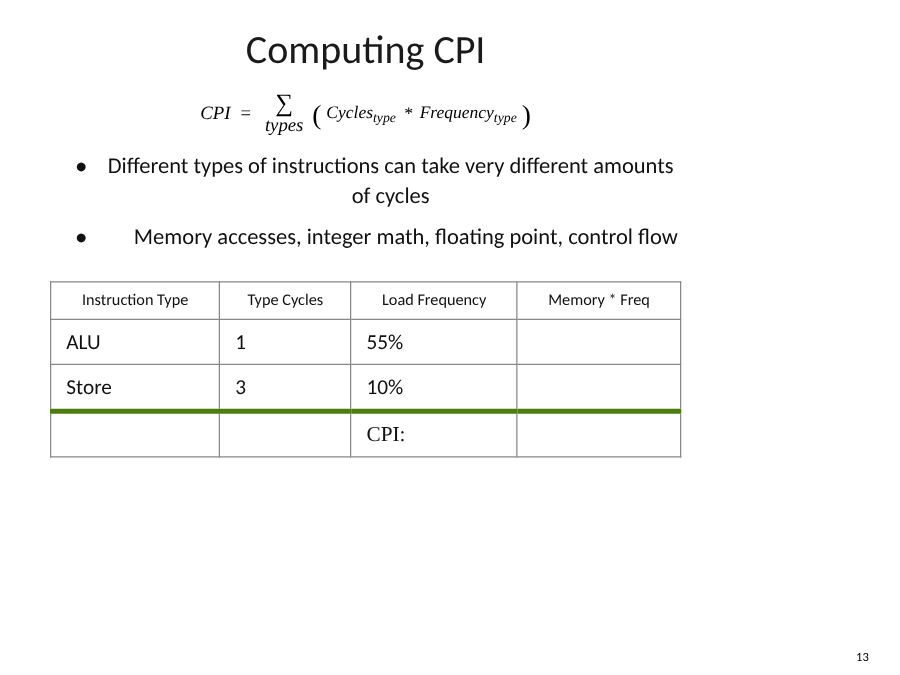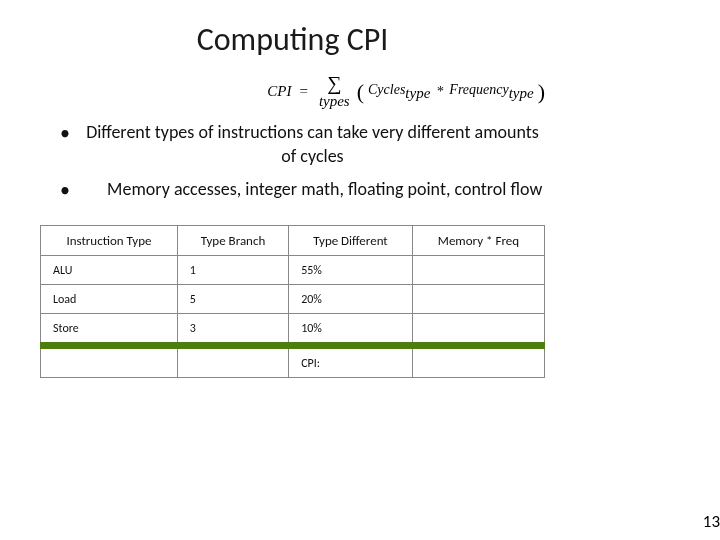--- a/index.html
+++ b/index.html
@@ -69,41 +69,42 @@
       color: #111;
     }
 
     th {
       background: #ffffff;
       font-weight: normal;
       font-size: 13px;
     }
 
     td {
-      font-size: 12px;
+      font-size: 17px;
     }
 
     .cpi-row td {
-      border-top: 7px solid #4d7c0f;
+      border-top: 4px solid #4d7c0f;
+      font-family: Liberation Serif, serif;
     }
 
     .page-number {
       position: absolute;
       bottom: 8px;
-      right: 0;
-      font-size: 17px;
+      right: 25px;
+      font-size: 10px;
       color: #000000;
       font-family: 'Calibri', Arial, sans-serif;
     }
 
     
     .math-formula {
       display: flex;
       align-items: center;
-      justify-content: flex-end;
+      justify-content: center;
       gap: 4px;
       font-style: italic;
       font-size: 15px;
       margin: 4px 0 10px 0;
     }
 
     .math-cpi {
       font-style: italic;
       font-size: 15px;
     }
@@ -132,21 +133,21 @@
       font-size: 15px;
       font-style: italic;
     }
 
     .math-product {
       font-size: 14px;
       font-style: italic;
     }
 
     .math-sub {
-      font-size: 15px;
+      font-size: 11px;
       vertical-align: sub;
       font-style: italic;
     }
 
     .math-paren {
       font-size: 22px;
       font-style: normal;
       line-height: 1;
     }
 
@@ -190,39 +191,33 @@
       <span class="bullet-text">
         &nbsp;&nbsp;&nbsp;&nbsp;&nbsp;&nbsp;Memory accesses, integer math, floating point, control flow
       </span>
     </div>
   </div>
 
   <table>
     <thead>
       <tr>
         <th>Instruction Type</th>
-        <th>Type Branch</th>
-        <th>Type Different</th>
+        <th>Type Cycles</th>
+        <th>Load Frequency</th>
         <th>Memory * Freq</th>
       </tr>
     </thead>
     <tbody>
       <tr>
         <td>ALU</td>
         <td>1</td>
         <td>55%</td>
         <td></td>
       </tr>
       <tr>
-        <td>Load</td>
-        <td>5</td>
-        <td>20%</td>
-        <td></td>
-      </tr>
-      <tr>
         <td>Store</td>
         <td>3</td>
         <td>10%</td>
         <td></td>
       </tr>
       <tr class="cpi-row">
         <td></td>
         <td></td>
         <td>CPI:</td>
         <td></td>

